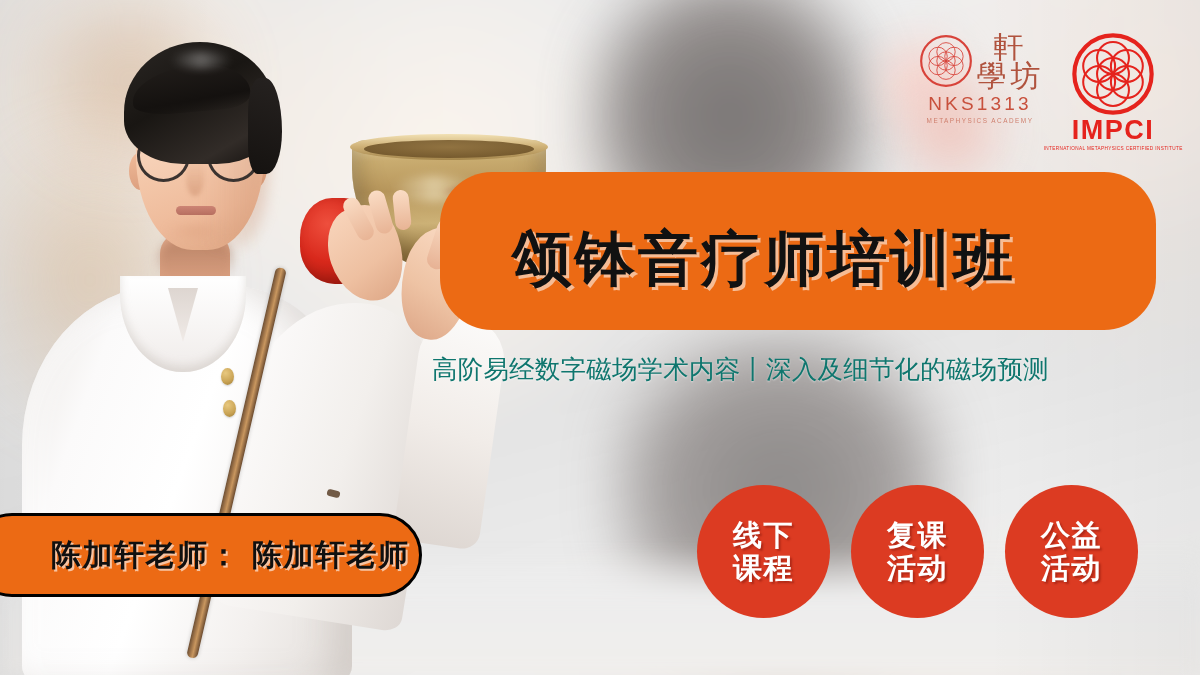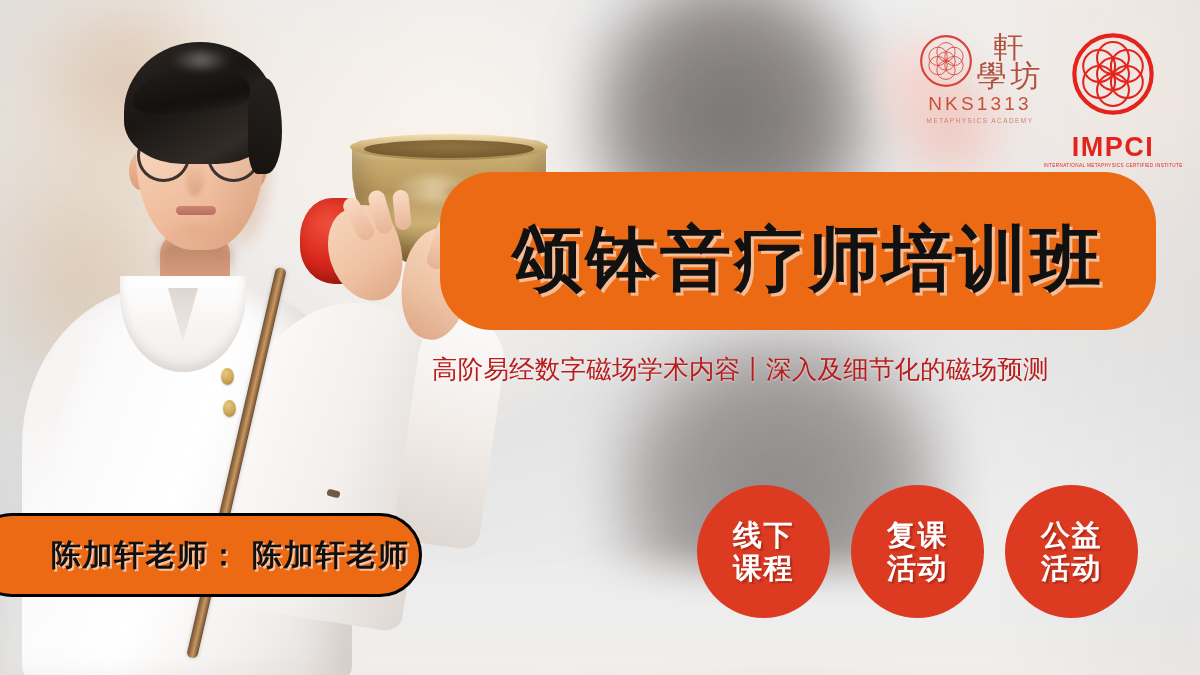--- a/index.html
+++ b/index.html
@@ -291,46 +291,46 @@
   .nks-word{
     margin-top:2px;font-size:19px;letter-spacing:3.2px;color:#c8503c;font-weight:400;
   }
   .nks-sub{
     font-size:6.4px;letter-spacing:1.5px;color:#cf7f6d;margin-top:2px;white-space:nowrap;
   }
   .logo-impci{display:flex;flex-direction:column;align-items:center;width:118px;}
   .impci-emblem{width:84px;height:84px;}
   .impci-word{
     font-size:27px;font-weight:700;letter-spacing:1.5px;color:#e5231d;
-    line-height:1;margin-top:18px;font-family:"Liberation Sans",sans-serif;
+    line-height:1;margin-top:1px;font-family:"Liberation Sans",sans-serif;
   }
   .impci-sub{
     font-size:4.6px;letter-spacing:.35px;color:#e5231d;margin-top:2px;white-space:nowrap;
     transform:scaleX(1.02);
   }
 
   
   .title-banner{
     position:absolute;left:440px;top:172px;width:716px;height:158px;
     background:#ec6a14;border-radius:52px;
     display:flex;align-items:center;
   }
   .title-text{
     margin-left:72px;
-    font-size:71px;font-weight:700;color:#111;letter-spacing:3px;
+    font-size:60px;font-weight:700;color:#111;letter-spacing:3px;
     font-family:"DejaVu Sans","Liberation Sans",sans-serif;
     text-shadow:3px 3px 0 rgba(255,255,255,.55);
     white-space:nowrap;
     margin-top:16px;
   }
 
   
   .body-lines{position:absolute;left:432px;top:352px;width:700px;}
   .body-line{
-    font-size:25.5px;color:#b91c1c;font-weight:500;letter-spacing:.2px;
+    font-size:25.5px;color:#0f766e;font-weight:500;letter-spacing:.2px;
     font-family:"DejaVu Sans","Liberation Sans",sans-serif;
     white-space:nowrap;margin-bottom:34px;
     text-shadow:0 1px 2px rgba(255,255,255,.55);
   }
 
   
   .badges{position:absolute;left:697px;top:485px;display:flex;gap:21px;}
   .badge{
     width:133px;height:133px;border-radius:50%;background:#dc3b22;
     display:flex;flex-direction:column;align-items:center;justify-content:center;

